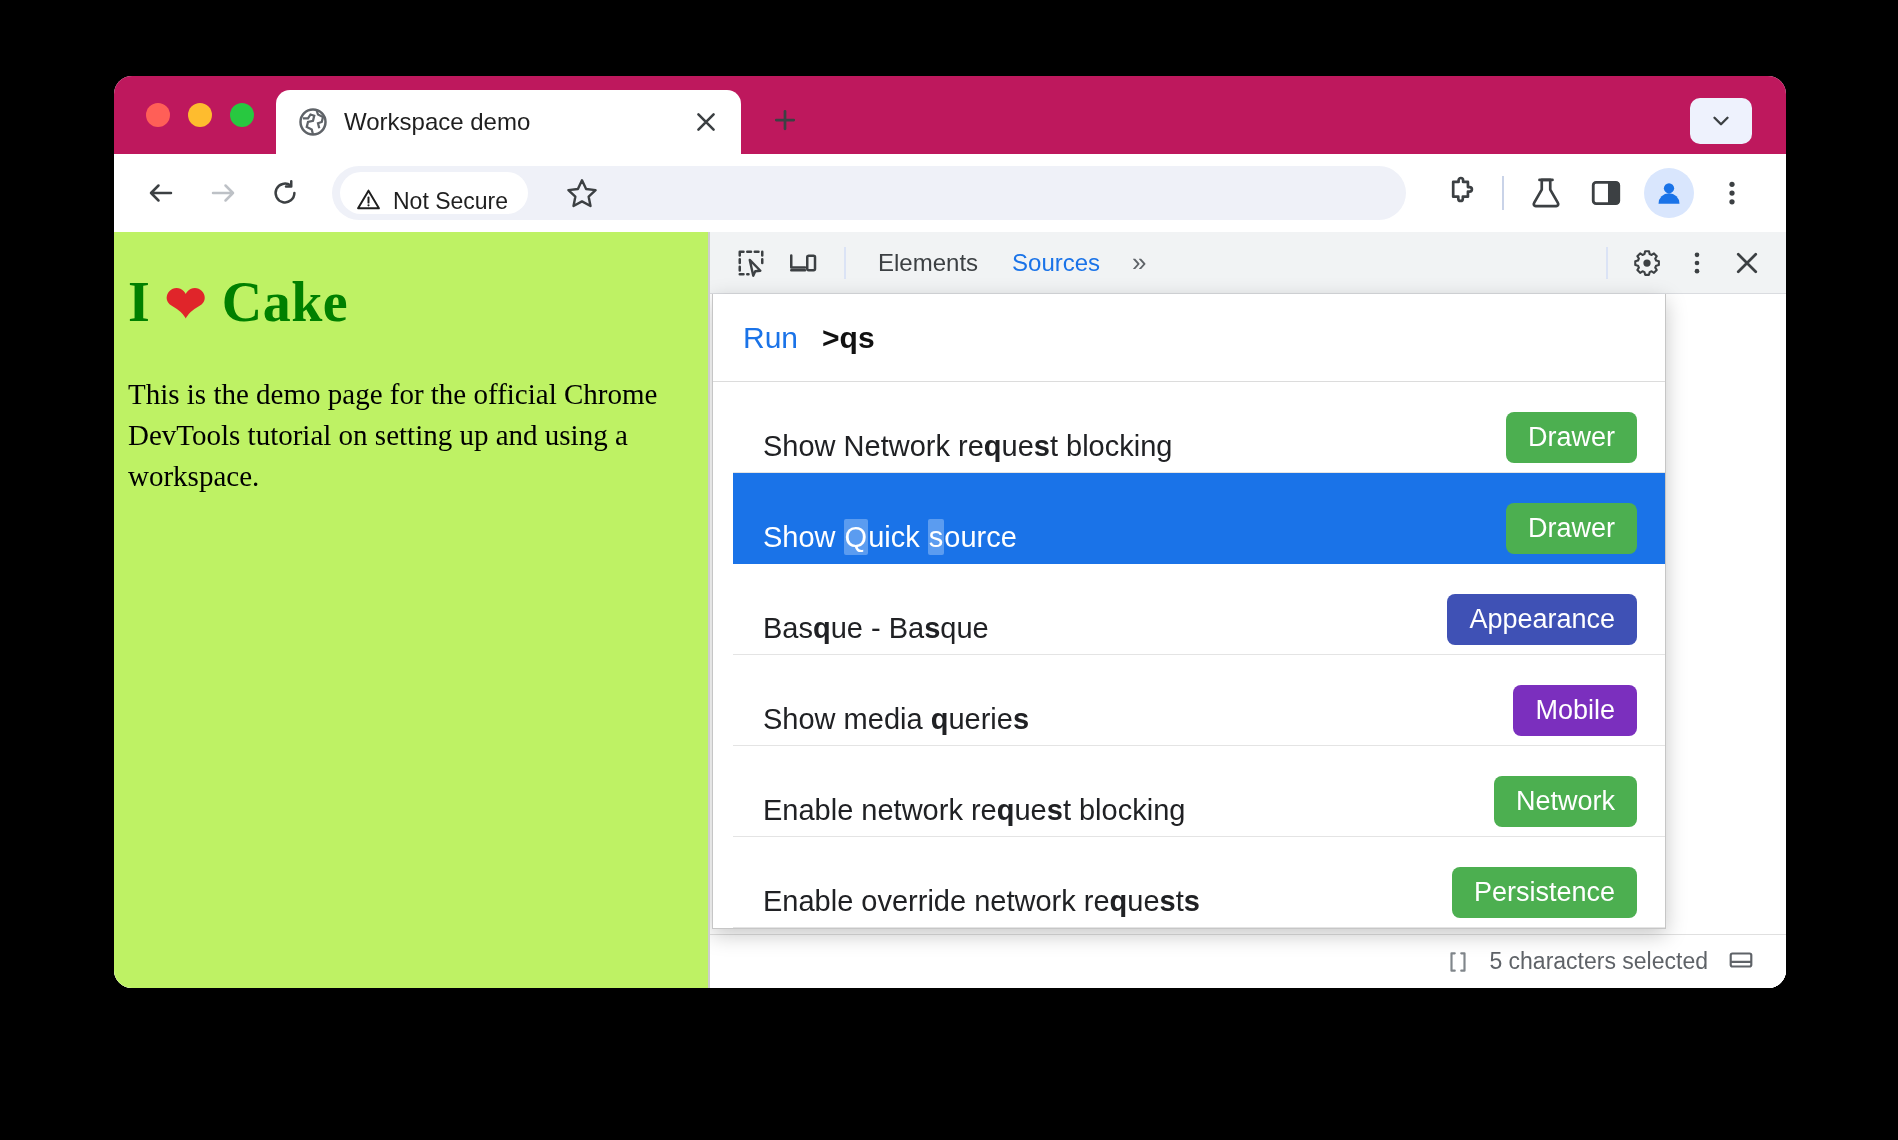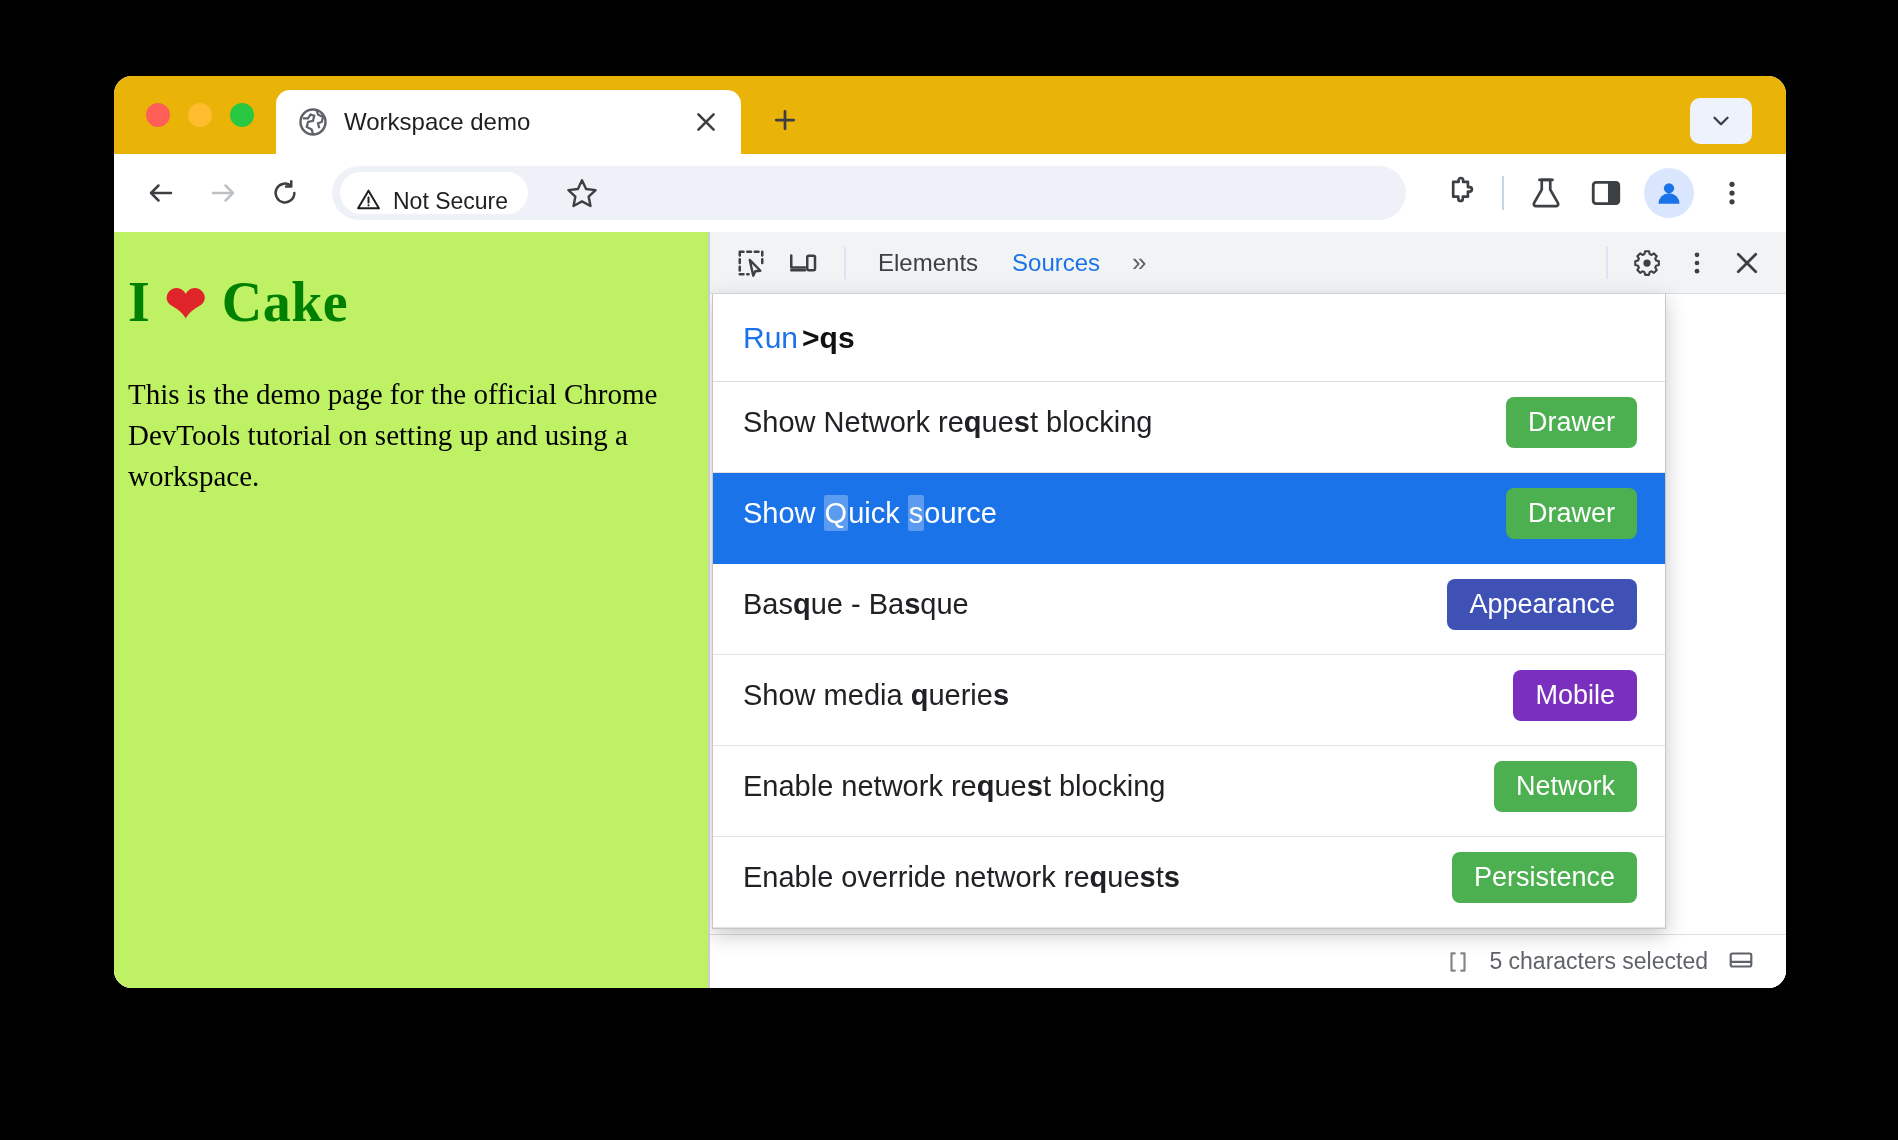--- a/index.html
+++ b/index.html
@@ -19,21 +19,21 @@
     border-radius: 18px;
     background: #ffffff;
     overflow: hidden;
     box-shadow: 0 0 70px 30px rgba(0,0,0,0.55);
   }
 
   
   #tab-strip {
     position: relative;
     height: 78px;
-    background: #eab308;
+    background: #be185d;
     display: flex;
     align-items: flex-end;
     padding-left: 22px;
   }
   #traffic-lights {
     display: flex; align-items: center; gap: 18px;
     height: 78px; padding: 0 22px 0 10px;
   }
   .traffic-dot { width: 24px; height: 24px; border-radius: 50%; }
   .tl-red { background: #ff5f57; }
@@ -281,40 +281,41 @@
     border-top: none;
     box-shadow: 0 6px 20px rgba(0,0,0,0.22);
     z-index: 20;
   }
   #palette-input-row {
     height: 88px;
     display: flex;
     align-items: center;
     padding: 0 30px;
     border-bottom: 1px solid #dcdcdc;
-    gap: 4px;
+    gap: 24px;
   }
   #palette-prefix {
     font-size: 30px;
     color: #1a73e8;
   }
   #palette-query {
     font-size: 30px;
     color: #111111;
     font-weight: bold;
   }
   #palette-list { background: #ffffff; }
   .palette-row {
     height: 91px;
     display: flex;
-    align-items: center;
+    align-items: flex-end;
     justify-content: space-between;
     padding: 0 28px 9px 30px;
     border-bottom: 1px solid #e4e4e4;
     background: #ffffff;
+    margin-left: 20px;
   }
   .palette-row.selected { background: #1a73e8; border-bottom-color: #1a73e8; }
   .palette-label {
     font-size: 29px;
     color: #202124;
     white-space: nowrap;
   }
   .palette-row.selected .palette-label { color: #ffffff; }
   .palette-label b { font-weight: bold; }
   .palette-row.selected .palette-label b {

